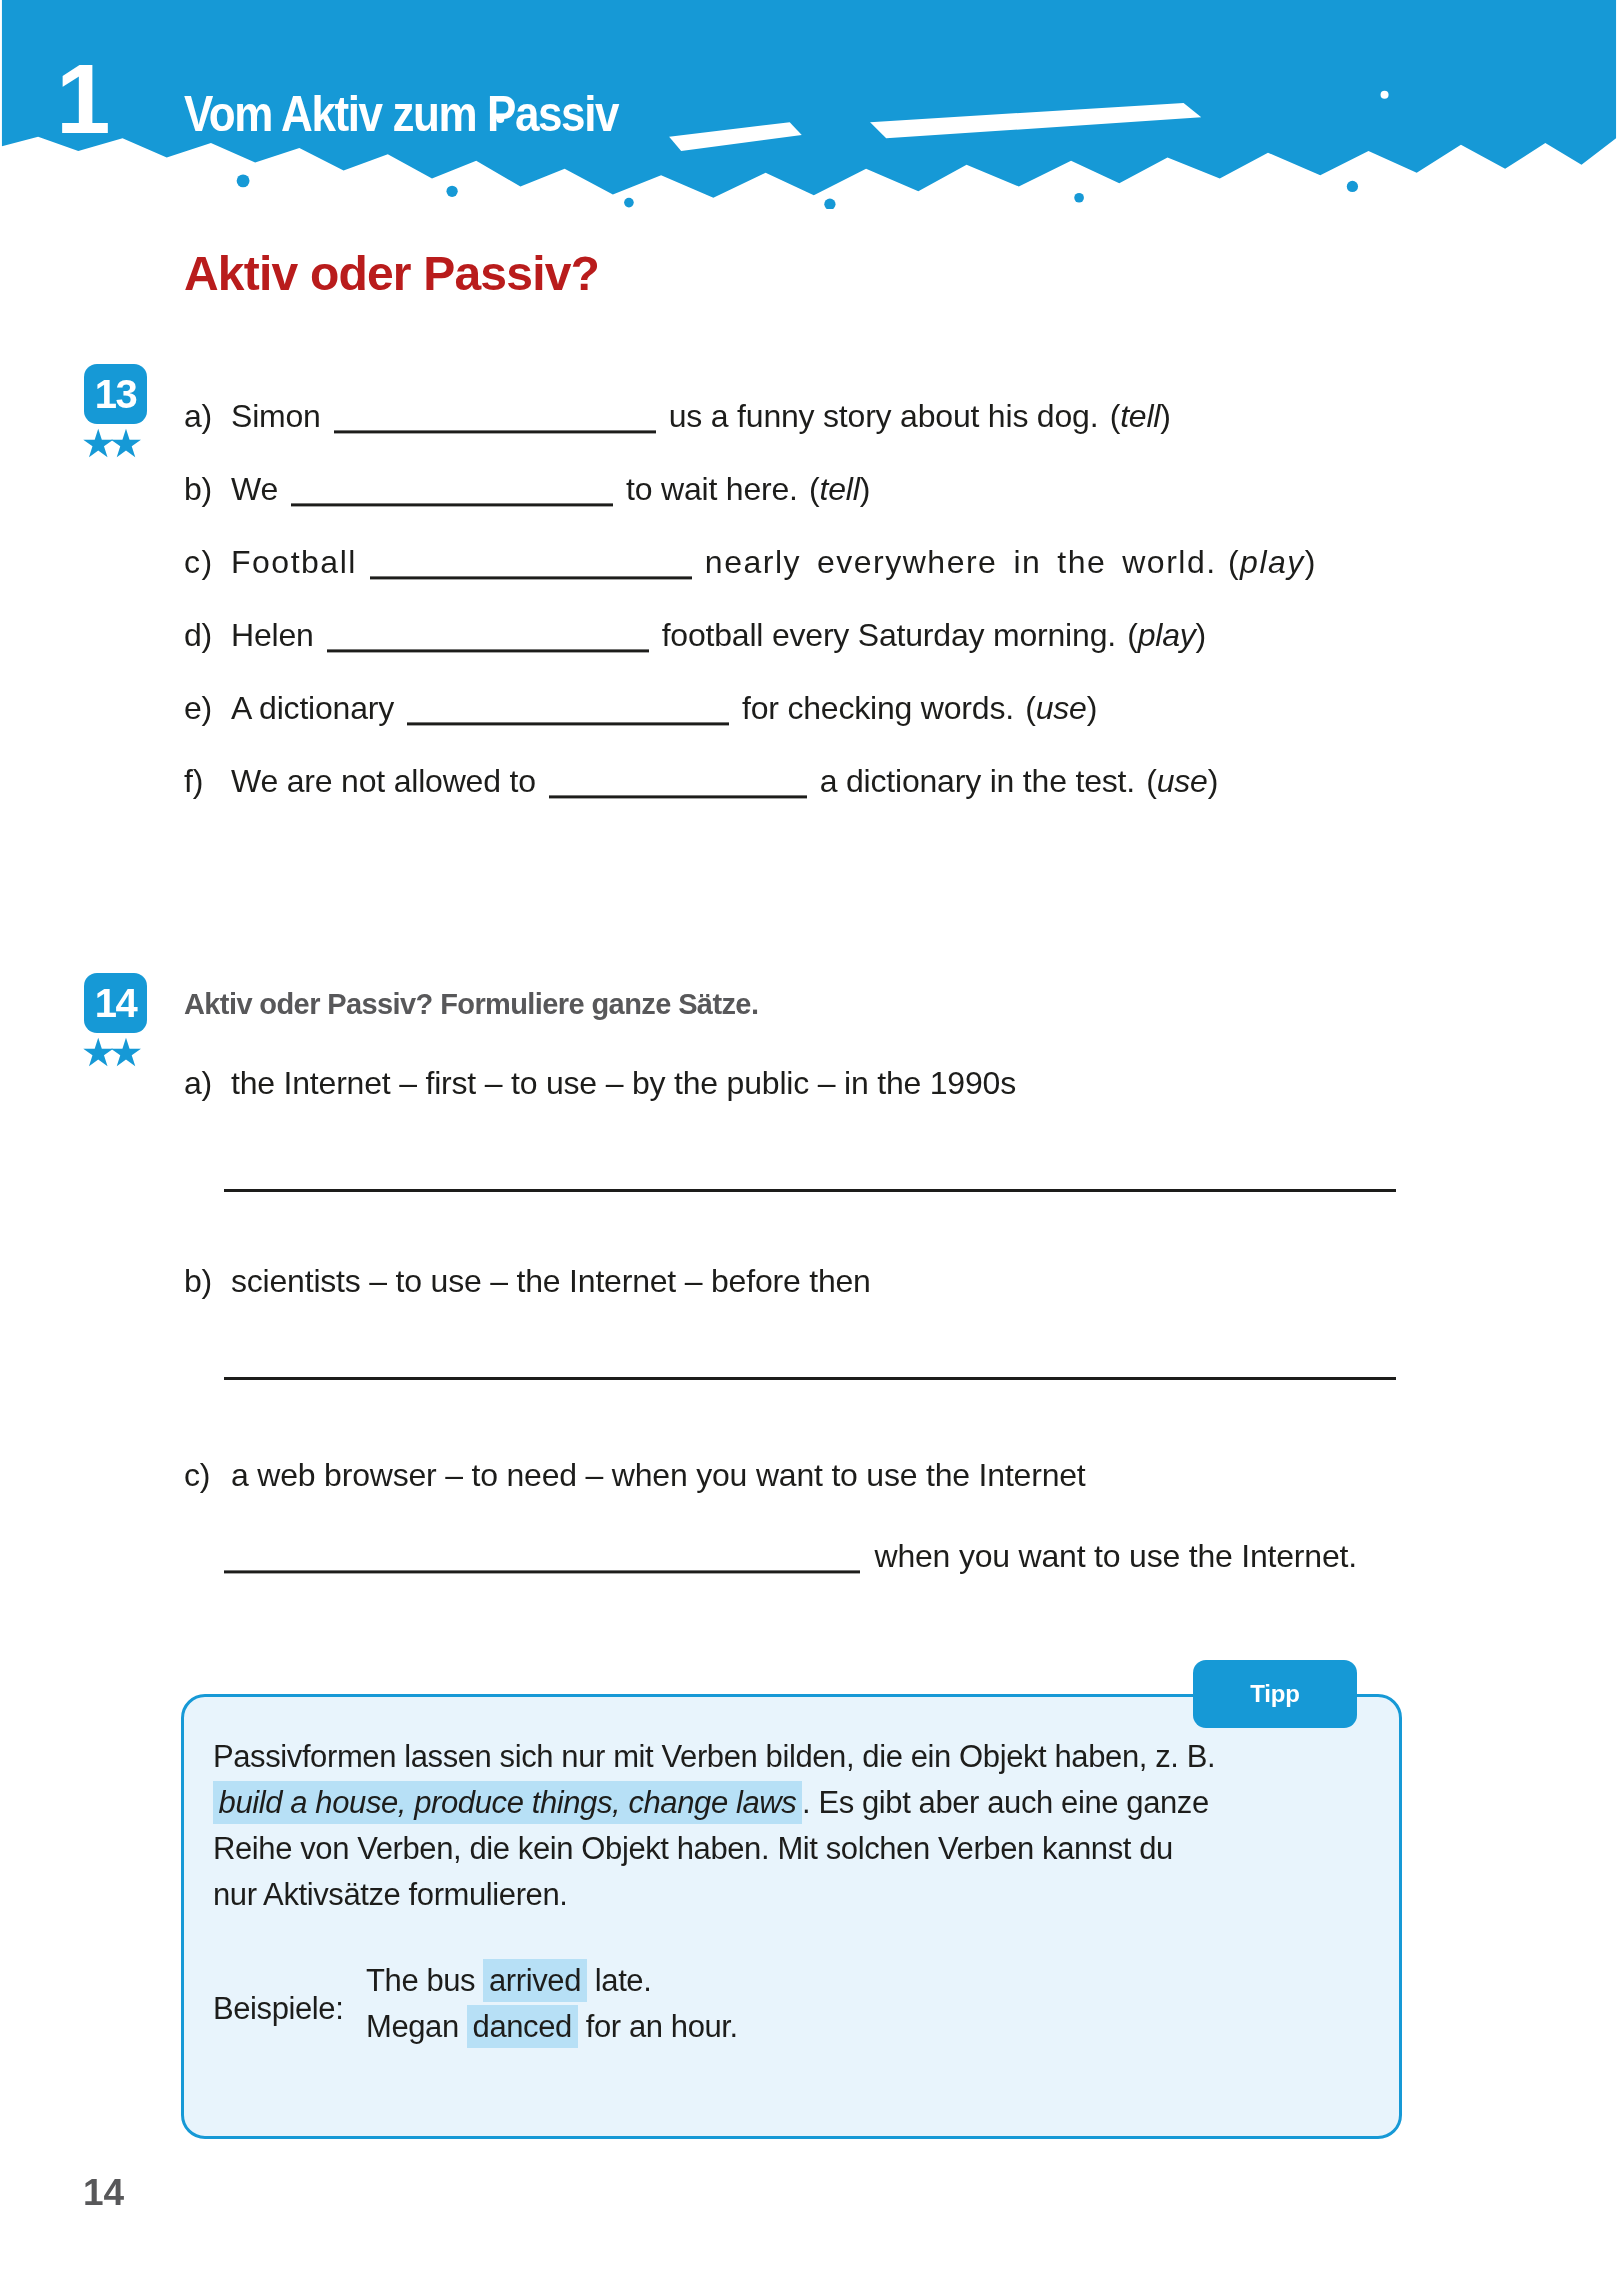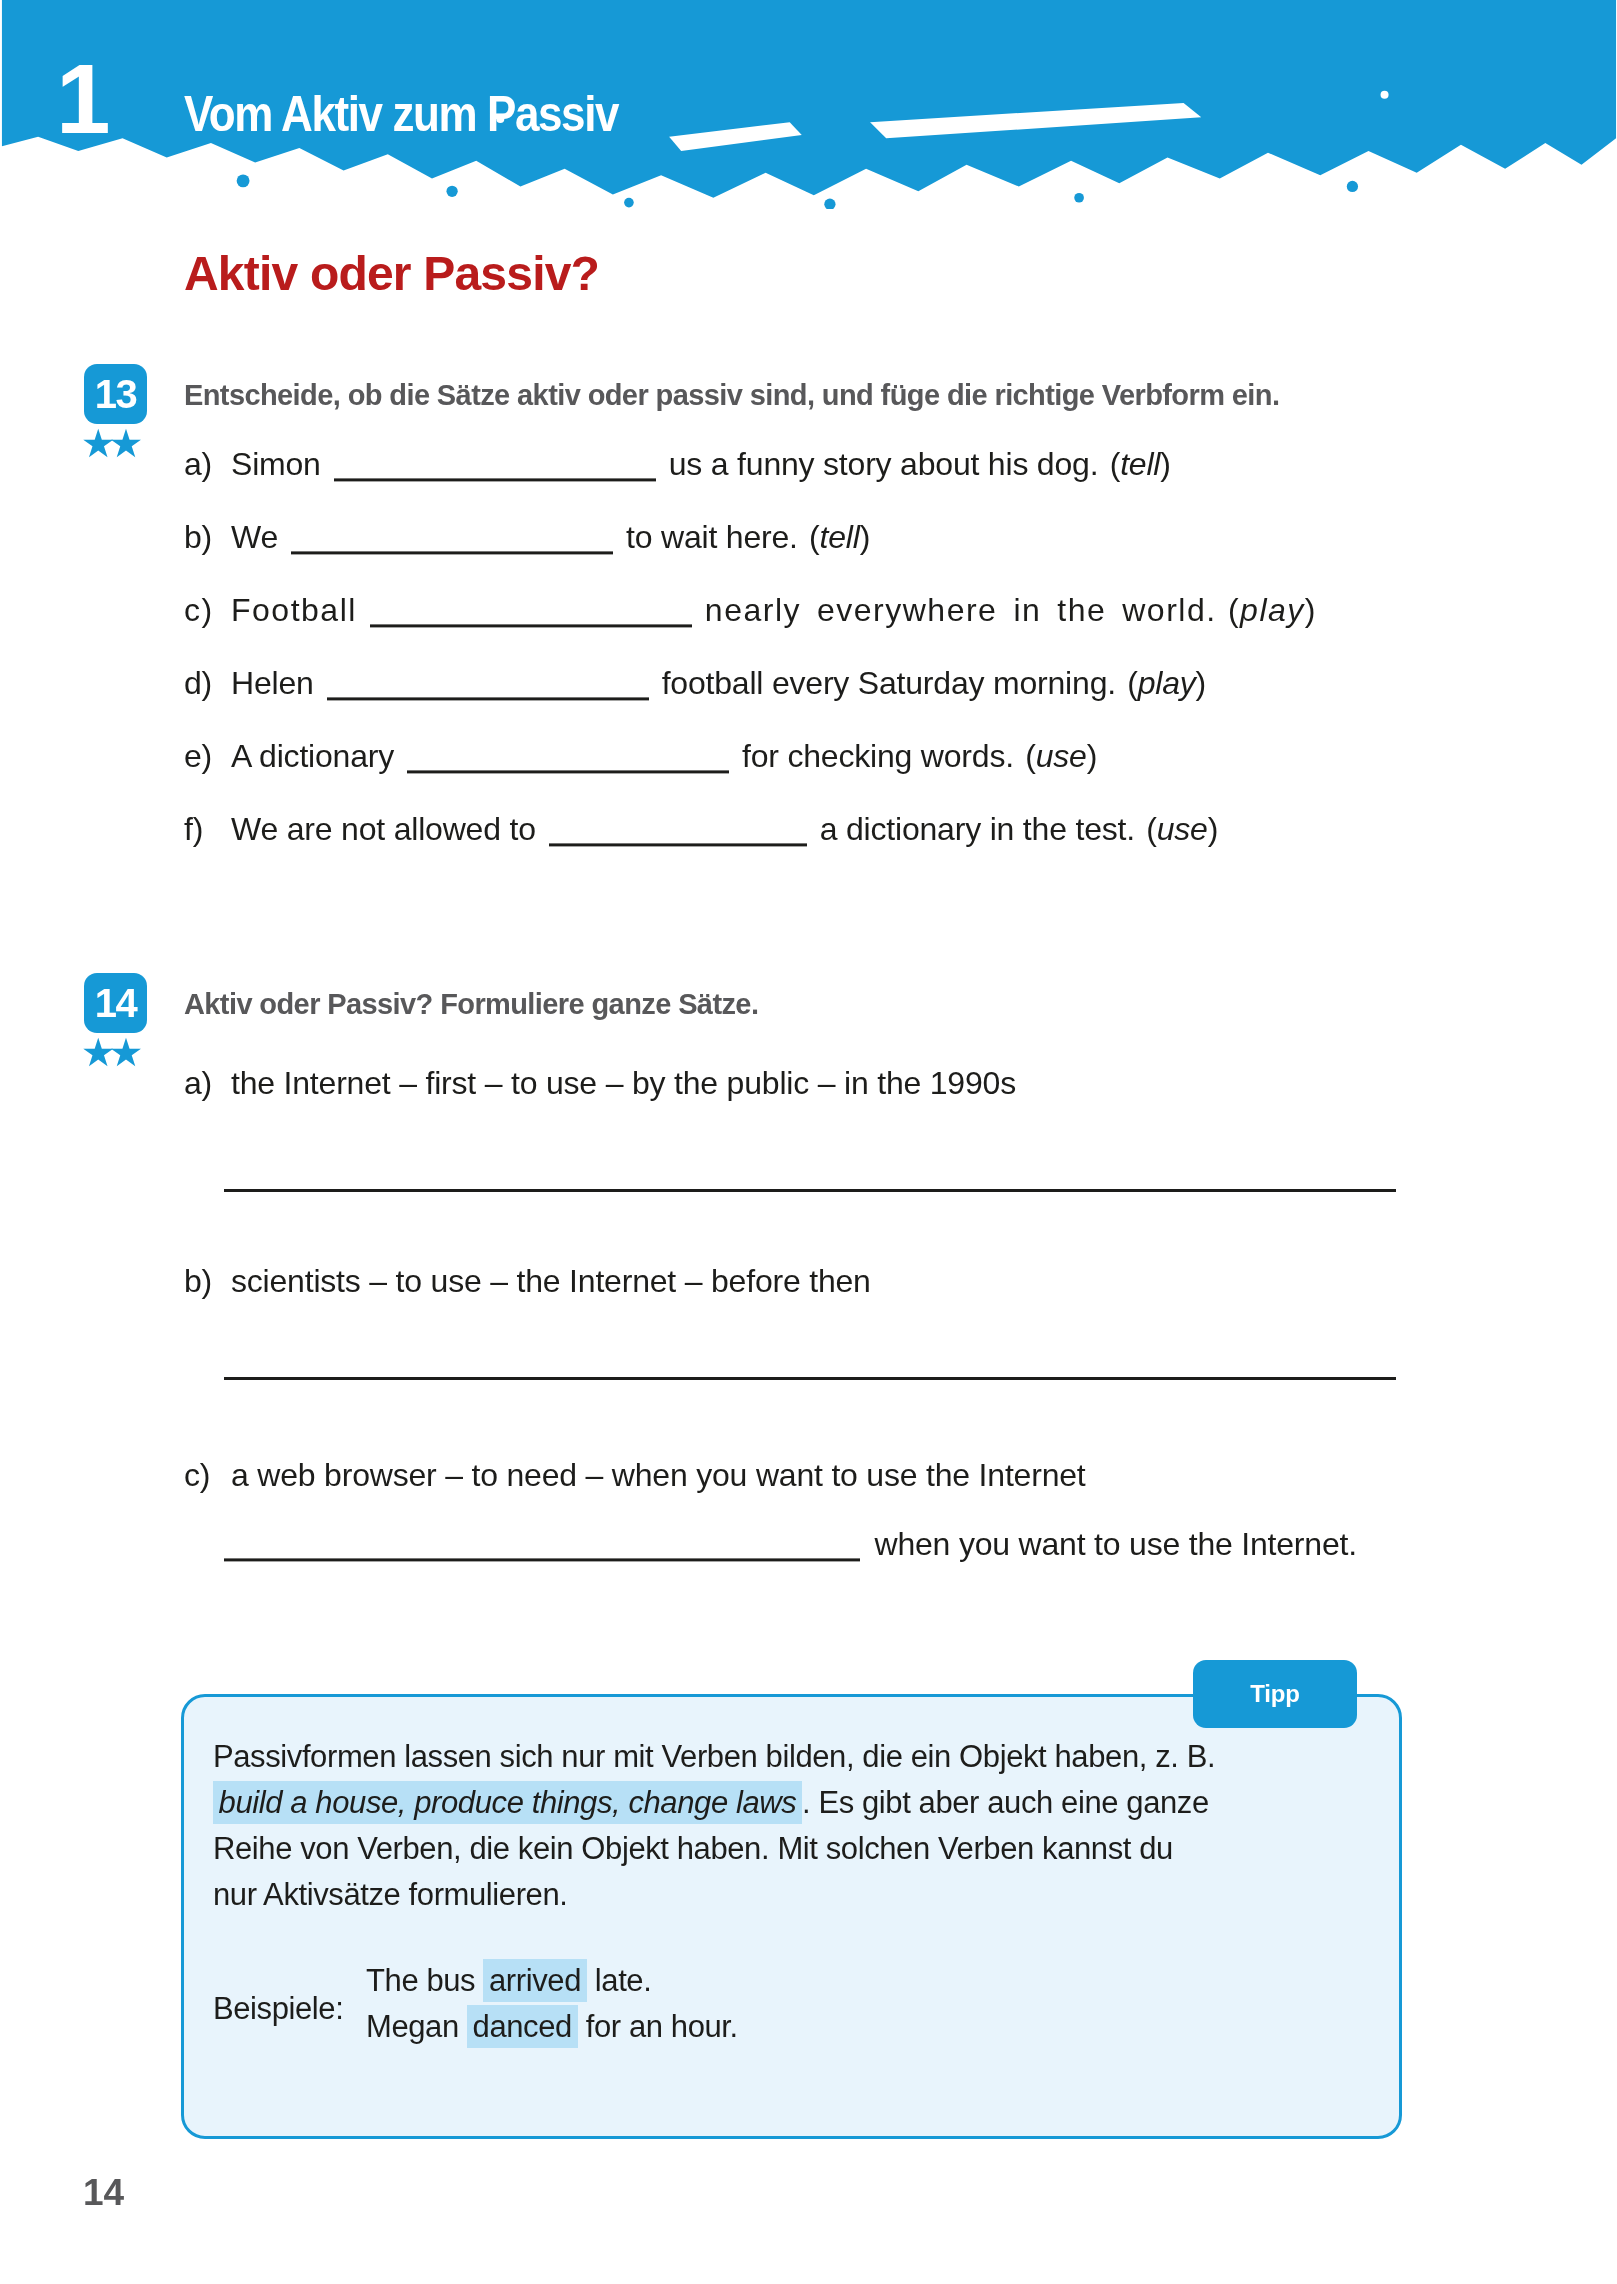--- a/index.html
+++ b/index.html
@@ -58,21 +58,21 @@
   .it { font-style:italic; }
   
   .prompt-row { display:flex; align-items:baseline; font-size:32px; }
   .answer-line {
     margin-left:40px; height:3.2px; background:#1d1d1b; width:1172px;
   }
   .line1 { margin-top:87px; }
   .prompt-b { margin-top:71px; }
   .line2 { margin-top:77px; }
   .prompt-c { margin-top:77px; }
-  .line3-row { display:flex; align-items:baseline; margin-left:40px; margin-top:32px; font-size:32px; }
+  .line3-row { display:flex; align-items:baseline; margin-left:40px; margin-top:44px; font-size:32px; }
   .short-line {
     display:inline-block; width:636px; height:1.6px; border-bottom:3.2px solid #1d1d1b;
     transform:translateY(6.4px); flex:none;
   }
   .line3-row .suffix { margin-left:14.5px; white-space:nowrap; }
   .prompt-a { margin-top:44px; }
   
   .tip-box {
     position:absolute; left:181px; top:1694px; width:1221px; height:445px;
     background:#e8f4fc; border:3.2px solid #1699d6; border-radius:24px;
@@ -126,21 +126,20 @@
 
   <div class="section-title">Aktiv oder Passiv?</div>
 
   <section class="exercise ex13">
     <div class="badge-wrap">
       <div class="badge">
         <span>13</span>
       </div>
       <div class="stars"><span>★</span><span>★</span></div>
     </div>
-    <div class="ex-instruction">Entscheide, ob die Sätze aktiv oder passiv sind, und füge die richtige Verbform ein.</div>
 
     <div class="items">
       <div class="item-row">
         <span class="item-label">a)</span>
         <span>Simon</span>
         <span class="blank w400"></span>
         <span>us a funny story about his dog.</span>
         <span class="hint"><span>(</span><span class="it">tell</span><span>)</span></span>
       </div>
       <div class="item-row">

